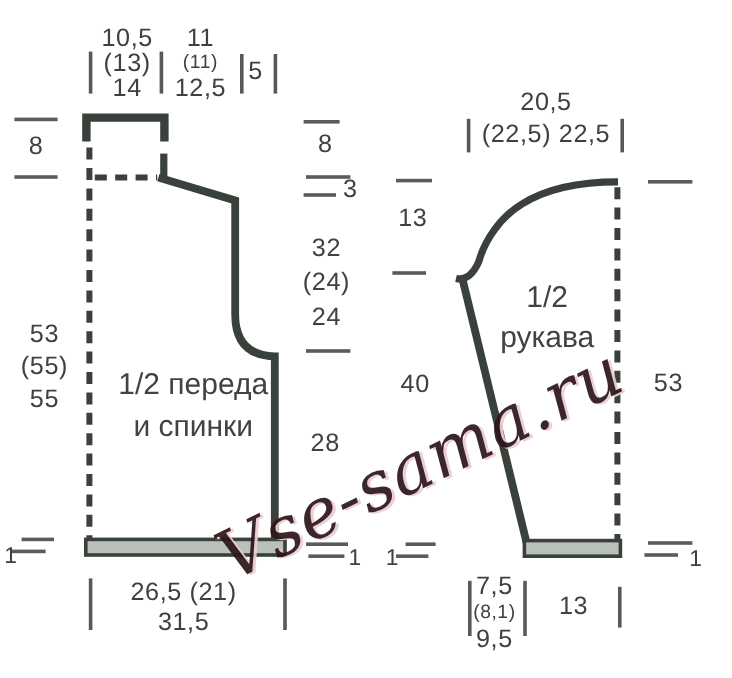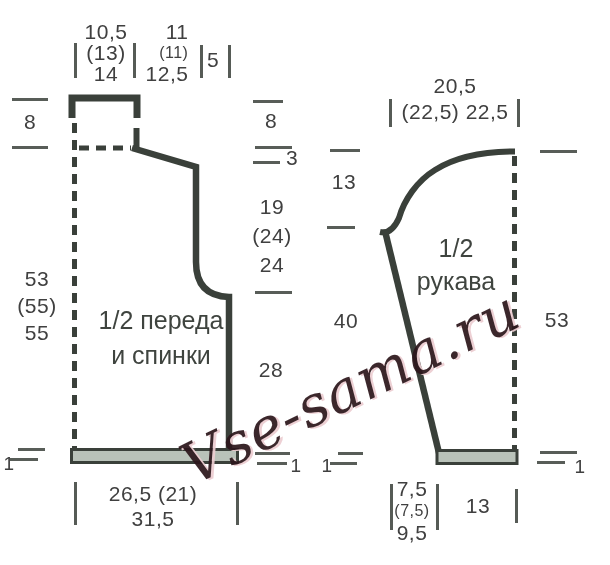--- a/index.html
+++ b/index.html
@@ -56,21 +56,21 @@
   <div class="piece-label" style="left:161px;top:308px;">1/2 переда</div>
   <div class="piece-label" style="left:161px;top:343px;">и спинки</div>
   <div class="piece-label" style="left:456px;top:236px;text-align:right;">1/2</div>
   <div class="piece-label" style="left:456px;top:269px;">рукава</div>
 
   <div class="meas" style="left:106px;top:21px;">
     <div>10,5</div>
     <div>(13)</div>
     <div>14</div>
   </div>
-  <div class="meas" style="left:167px;top:21px;text-align:right;">
+  <div class="meas" style="left:167px;top:21px;">
     <div>11</div>
     <div class="sm">(11)</div>
     <div>12,5</div>
   </div>
   <div class="meas" style="left:213px;top:49px;">5</div>
   <div class="vbar" style="left:74px;top:43px;height:35px;"></div>
   <div class="vbar" style="left:133px;top:43px;height:35px;"></div>
   <div class="vbar" style="left:200px;top:45px;height:33px;"></div>
   <div class="vbar" style="left:228px;top:45px;height:33px;"></div>
 
@@ -85,21 +85,21 @@
   <div class="meas one" style="left:9px;top:454px;">1</div>
   <div class="tick" style="left:18px;top:448px;width:27px;"></div>
   <div class="tick" style="left:10px;top:458px;width:28px;"></div>
 
   <div class="tick" style="left:253px;top:100px;width:30px;"></div>
   <div class="meas" style="left:271px;top:110px;">8</div>
   <div class="tick" style="left:255px;top:146px;width:37px;"></div>
   <div class="tick" style="left:253px;top:161px;width:27px;"></div>
   <div class="meas" style="left:292px;top:147px;">3</div>
   <div class="meas lh29" style="left:272px;top:192px;">
-    <div>19</div>
+    <div>32</div>
     <div>(24)</div>
     <div>24</div>
   </div>
   <div class="tick" style="left:255px;top:291px;width:37px;"></div>
   <div class="meas" style="left:271px;top:359px;">28</div>
   <div class="tick" style="left:255px;top:452px;width:35px;"></div>
   <div class="tick" style="left:257px;top:462px;width:30px;"></div>
   <div class="meas one" style="left:296px;top:456px;">1</div>
 
   <div class="vbar" style="left:74px;top:482px;height:43px;"></div>
@@ -128,18 +128,18 @@
   <div class="meas" style="left:557px;top:309px;">53</div>
   <div class="tick" style="left:540px;top:451px;width:37px;"></div>
   <div class="tick" style="left:537px;top:461px;width:28px;"></div>
   <div class="meas one" style="left:580px;top:457px;">1</div>
 
   <div class="vbar" style="left:390px;top:484px;height:46px;"></div>
   <div class="vbar" style="left:436px;top:484px;height:46px;"></div>
   <div class="vbar" style="left:515px;top:489px;height:34px;"></div>
   <div class="meas lh22" style="left:412px;top:478px;">
     <div>7,5</div>
-    <div class="sm">(7,5)</div>
+    <div class="sm">(8,1)</div>
     <div>9,5</div>
   </div>
   <div class="meas" style="left:478px;top:495px;">13</div>
 
 </div>
 
 </body></html>

